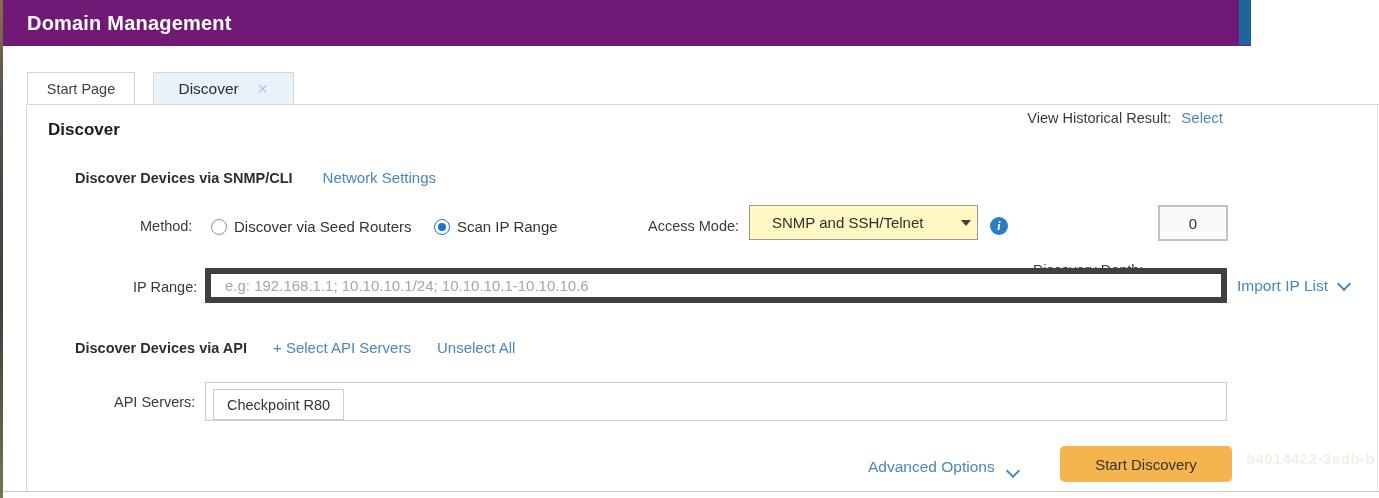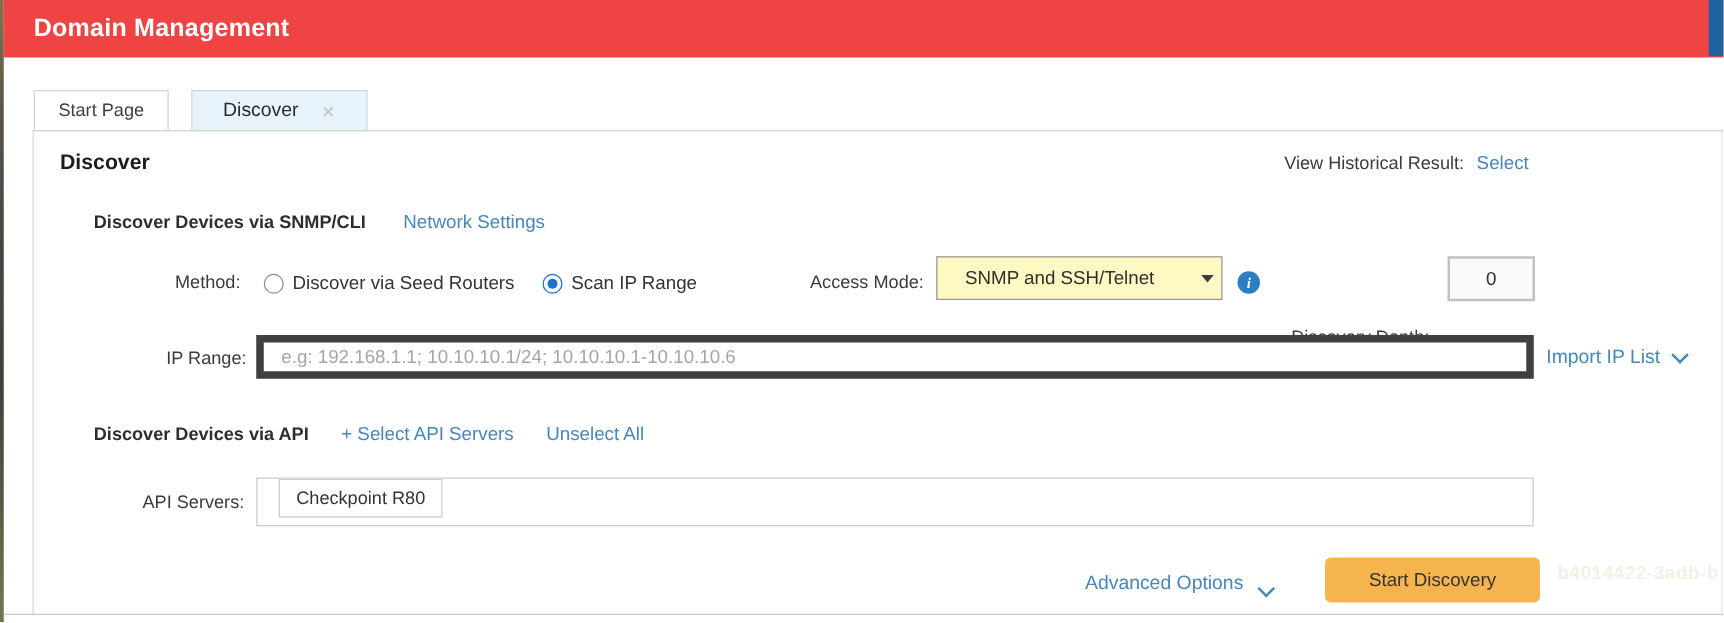--- a/index.html
+++ b/index.html
@@ -11,21 +11,21 @@
   }
   .page { position: relative; width: 1379px; height: 498px; overflow: hidden; background: #fff; }
 
   
   .strip {
     position: absolute; left: 0; top: 0; width: 3px; height: 498px;
     background: linear-gradient(180deg,#8a6f4e 0%,#5c544a 18%,#44473f 40%,#3c4238 62%,#565e46 82%,#6d7a4e 100%);
   }
 
   
-  .titlebar { position: absolute; left: 3px; top: 0; width: 1376px; height: 46px; background: #ef4444; }
+  .titlebar { position: absolute; left: 3px; top: 0; width: 1248px; height: 46px; background: #701a75; }
   .titlebar-text {
     position: absolute; left: 24px; top: 0; line-height: 46px;
     font-size: 20px; font-weight: 700; color: #ffffff; letter-spacing: .2px;
   }
   .titlebar-corner { position: absolute; right: 0; top: 0; width: 12px; height: 45px; background: #1e659e; }
 
   
   .tab {
     position: absolute; top: 72px; height: 33px; box-sizing: border-box;
     display: flex; align-items: center; justify-content: center; cursor: pointer; z-index: 1;
@@ -38,21 +38,21 @@
   .panel-topline   { position: absolute; left: 26px;  top: 104px; width: 1353px; height: 1px; background: #d4d4d4; z-index: 2; }
   .panel-leftline  { position: absolute; left: 26px;  top: 104px; width: 1px; height: 388px; background: #d9d9d9; }
   .panel-rightline { position: absolute; left: 1377px; top: 104px; width: 1px; height: 388px; background: #e6e6e6; }
   .panel-bottomline{ position: absolute; left: 3px;   top: 491px; width: 1376px; height: 1px; background: #c8c8c8; }
 
   .page-title { position: absolute; left: 48px; top: 120px; margin: 0; font-size: 17px; font-weight: 700; color: #1c1c1c; }
 
   .lbl { font-size: 14.5px; color: #3a3a3a; }
   .link { color: #4787bb; cursor: pointer; text-decoration: none; }
 
-  .historical { position: absolute; top: 122px; right: 156px; display: flex; gap: 10px; align-items: baseline; }
+  .historical { position: absolute; top: 109px; right: 156px; display: flex; gap: 10px; align-items: baseline; }
   .historical .link { font-size: 15px; }
 
   .section-head-snmp { position: absolute; left: 75px; top: 169px; display: flex; gap: 30px; align-items: baseline; }
   .section-head-api  { position: absolute; left: 75px; top: 339px; display: flex; gap: 26px; align-items: baseline; }
   .section-title { font-size: 14.5px; font-weight: 700; color: #2e2e2e; }
   .section-head-snmp .link, .section-head-api .link { font-size: 15px; }
 
   
   .method-label { position: absolute; left: 140px; top: 218px; }
   .radio { position: absolute; width: 16px; height: 16px; border-radius: 50%; border: 1px solid #909090; background: #fff; box-sizing: border-box; cursor: pointer; }
@@ -92,21 +92,21 @@
     border: 6px solid #404040; padding: 0 14px; font-size: 15px; color: #333; font-family: inherit; outline: none;
   }
   .iprange-input::placeholder { color: #a6a6a6; opacity: 1; }
   .import-link { position: absolute; left: 1237px; top: 277px; font-size: 15.5px; display: flex; align-items: center; gap: 11px; }
   .chev { width: 8px; height: 8px; border-right: 2px solid #4787bb; border-bottom: 2px solid #4787bb; transform: rotate(45deg); margin-top: -4px; }
 
   
   .apiservers-label { position: absolute; left: 114px; top: 394px; }
   .apiservers-box {
     position: absolute; left: 205px; top: 382px; width: 1022px; height: 39px; box-sizing: border-box;
-    border: 1px solid #cccccc; background: #fff; display: flex; align-items: flex-start; padding: 0 14px; cursor: text;
+    border: 1px solid #cccccc; background: #fff; display: flex; align-items: flex-end; padding: 0 4px; cursor: text;
   }
   .chip {
     border: 1px solid #cccccc; background: #fff; height: 31px; box-sizing: border-box;
     display: flex; align-items: center; padding: 0 13px; margin-left: 3px;
     font-size: 14.5px; color: #333; cursor: pointer;
   }
 
   
   .advanced { position: absolute; left: 868px; top: 458px; font-size: 15.5px; display: flex; align-items: flex-end; gap: 13px; cursor: pointer; }
   .start-btn {

